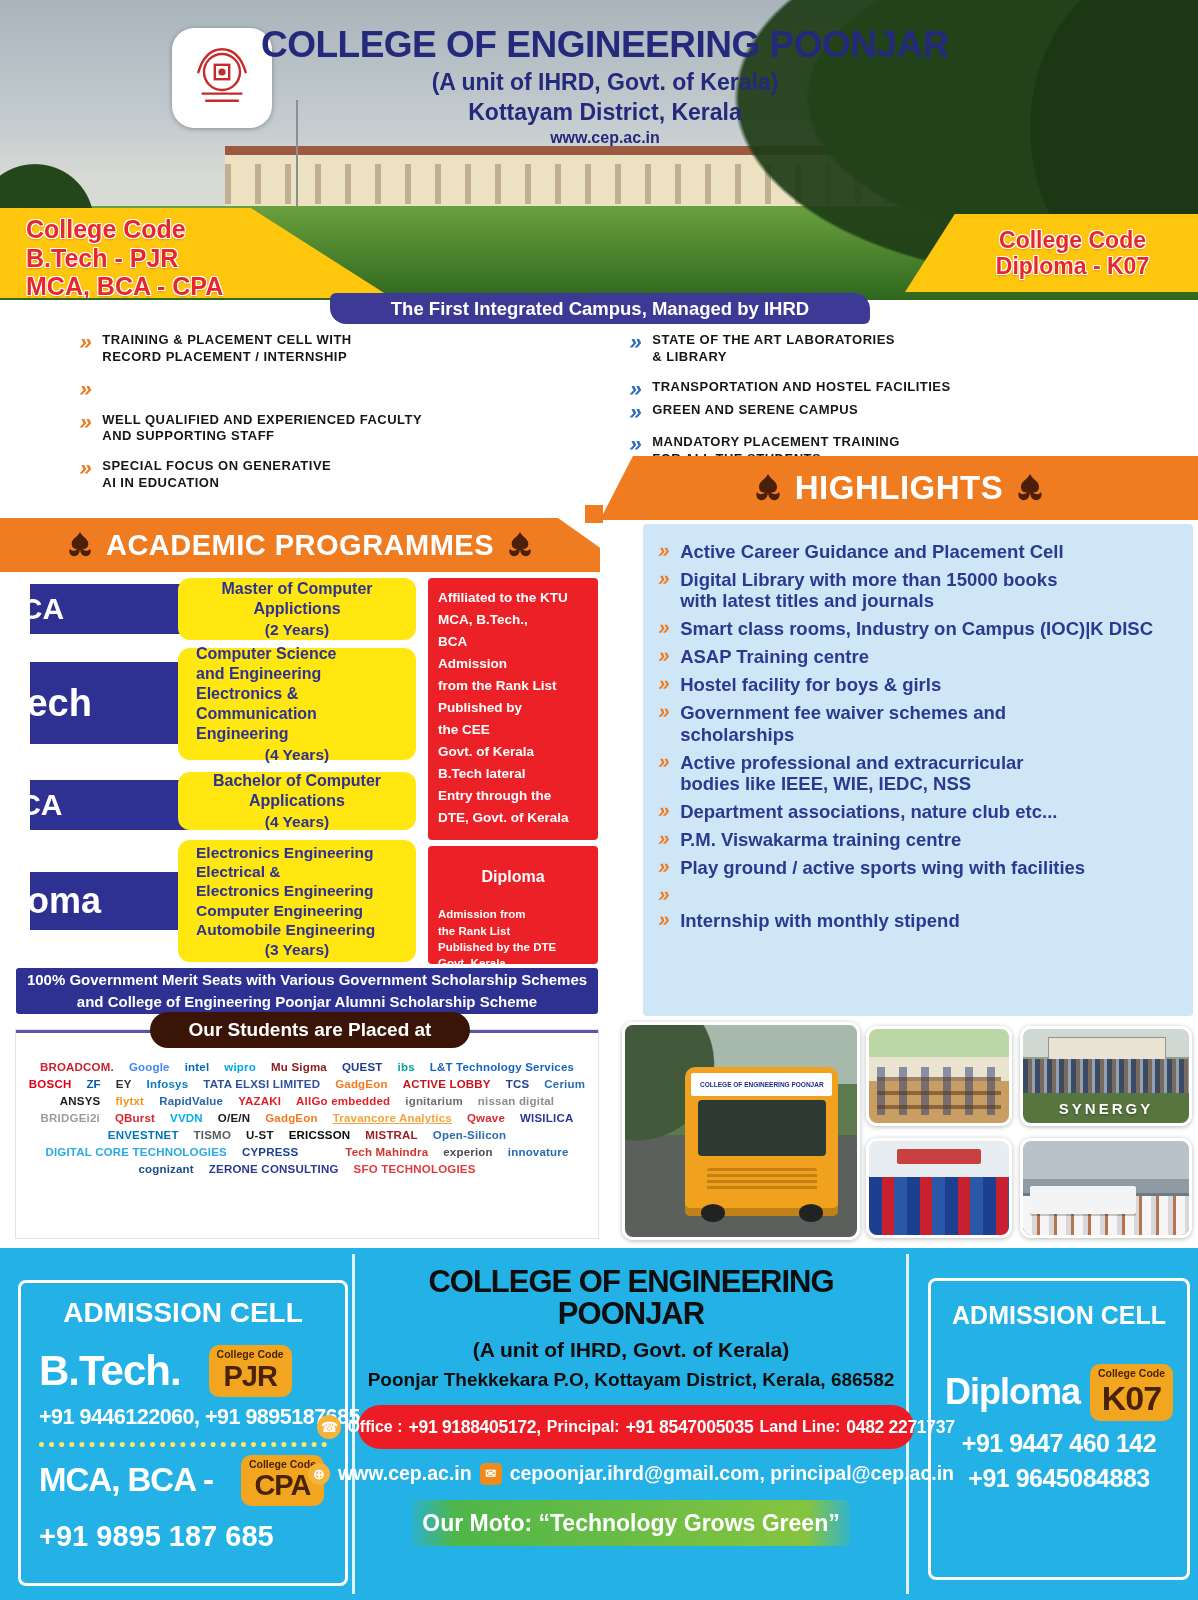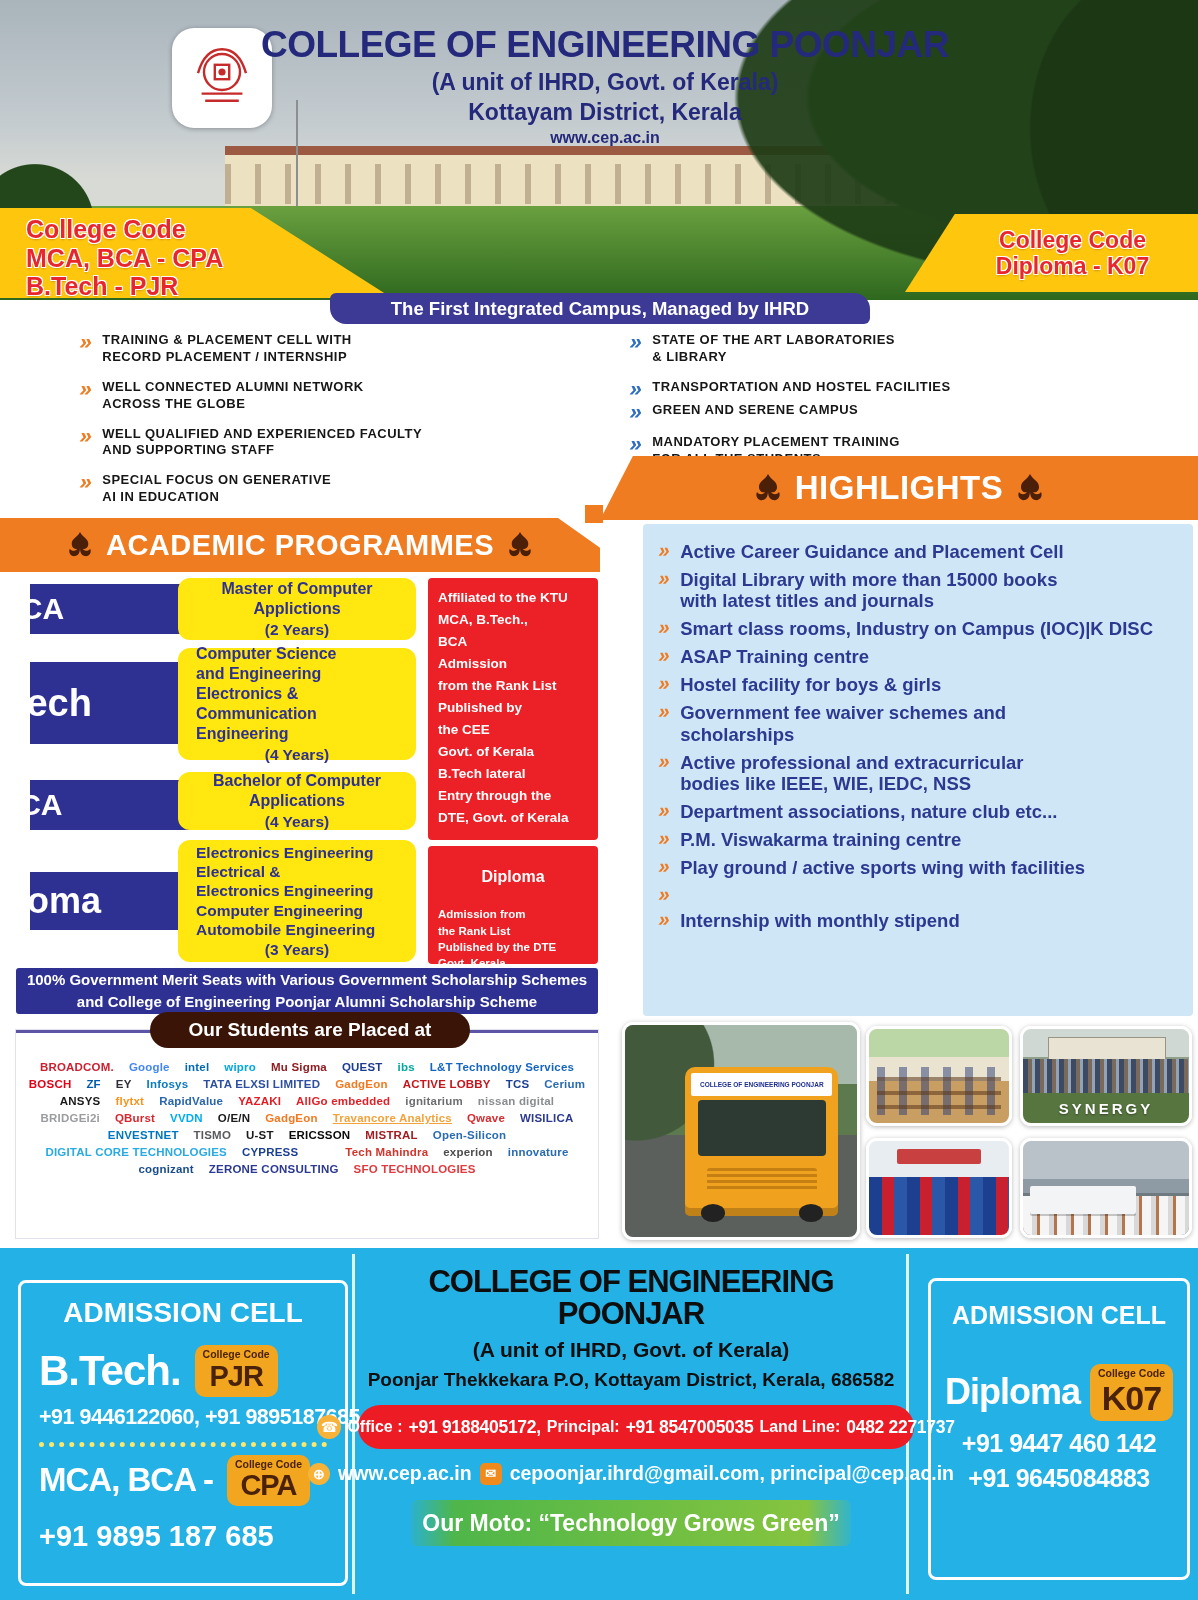--- a/index.html
+++ b/index.html
@@ -130,21 +130,21 @@
   .ph-rally:before{content:"";position:absolute;left:0;top:58%;width:100%;height:42%;
         background:repeating-linear-gradient(90deg,#f5f5f5 0 9px,#d8d8d8 9px 14px,#b5764d 14px 17px)}
   
   .footer{left:0;top:1248px;width:1198px;height:352px;background:#23b1e6}
   .f-div{position:absolute;top:6px;bottom:6px;width:3px;background:rgba(255,255,255,.85)}
   .adm{border:3px solid #fff;border-radius:8px;box-sizing:border-box;color:#fff}
   .adm-left{left:18px;top:32px;width:330px;height:306px;padding:10px 18px}
   .adm-right{left:928px;top:30px;width:262px;height:302px;padding:10px 12px;text-align:center}
   .adm-h{font-size:28px;font-weight:800;text-align:center;margin-top:4px}
   .adm-right .adm-h{font-size:25px;margin-top:10px}
-  .course-row{display:flex;align-items:center;gap:14px;margin-top:16px}
+  .course-row{display:flex;align-items:center;gap:28px;margin-top:16px}
   .course{font-size:42px;font-weight:800;letter-spacing:-1px}
   .course2{font-size:33px;font-weight:800;letter-spacing:-1px}
   .badge{background:#f2a51f;border-radius:10px;padding:4px 8px 6px;color:#4a2209;text-align:center;line-height:1}
   .badge .cc{font-size:10.5px;font-weight:800}
   .badge .code{font-size:29px;font-weight:800;letter-spacing:-1px;margin-top:2px}
   .badge-big .code{font-size:34px}
   .phones{font-size:21.5px;font-weight:800;margin-top:8px;letter-spacing:-.5px;white-space:nowrap}
   .dots{border-top:5px dotted #ffe76a;margin:12px 0 2px}
   .phone-big{font-size:29px;font-weight:800;margin-top:14px}
   .adm-right .course-row{justify-content:center;margin-top:34px;gap:10px}
@@ -194,42 +194,40 @@
 
 <div class="abs title-block">
   <div class="h-title">COLLEGE OF ENGINEERING POONJAR</div>
   <div class="h-sub">(A unit of IHRD, Govt. of Kerala)</div>
   <div class="h-dist">Kottayam District, Kerala</div>
   <div class="h-web">www.cep.ac.in</div>
 </div>
 
 <div class="abs ribbon-l">
   <div class="rib-t">College Code</div>
+  <div class="rib-t">B.Tech - PJR</div>
   <div class="rib-t">MCA, BCA - CPA</div>
-  <div class="rib-t">B.Tech - PJR</div>
 </div>
 <div class="abs ribbon-r">
   <div class="rib-t">College Code</div>
   <div class="rib-t">Diploma - K07</div>
 </div>
 
 <div class="abs campus-banner">The First Integrated Campus, Managed by IHRD</div>
 
 <div class="abs feat-col feat-col-l">
 
     <div class="feat">
       <span class="chev chev-o">»</span>
       <div class="feat-text">TRAINING &amp; PLACEMENT CELL WITH
 RECORD PLACEMENT / INTERNSHIP</div>
     </div>
 
     <div class="feat">
       <span class="chev chev-o">»</span>
-      <div class="feat-text">WELL CONNECTED ALUMNI NETWORK
-ACROSS THE GLOBE</div>
     </div>
 
     <div class="feat">
       <span class="chev chev-o">»</span>
       <div class="feat-text">WELL QUALIFIED AND EXPERIENCED FACULTY
 AND SUPPORTING STAFF</div>
     </div>
 
     <div class="feat">
       <span class="chev chev-o">»</span>

